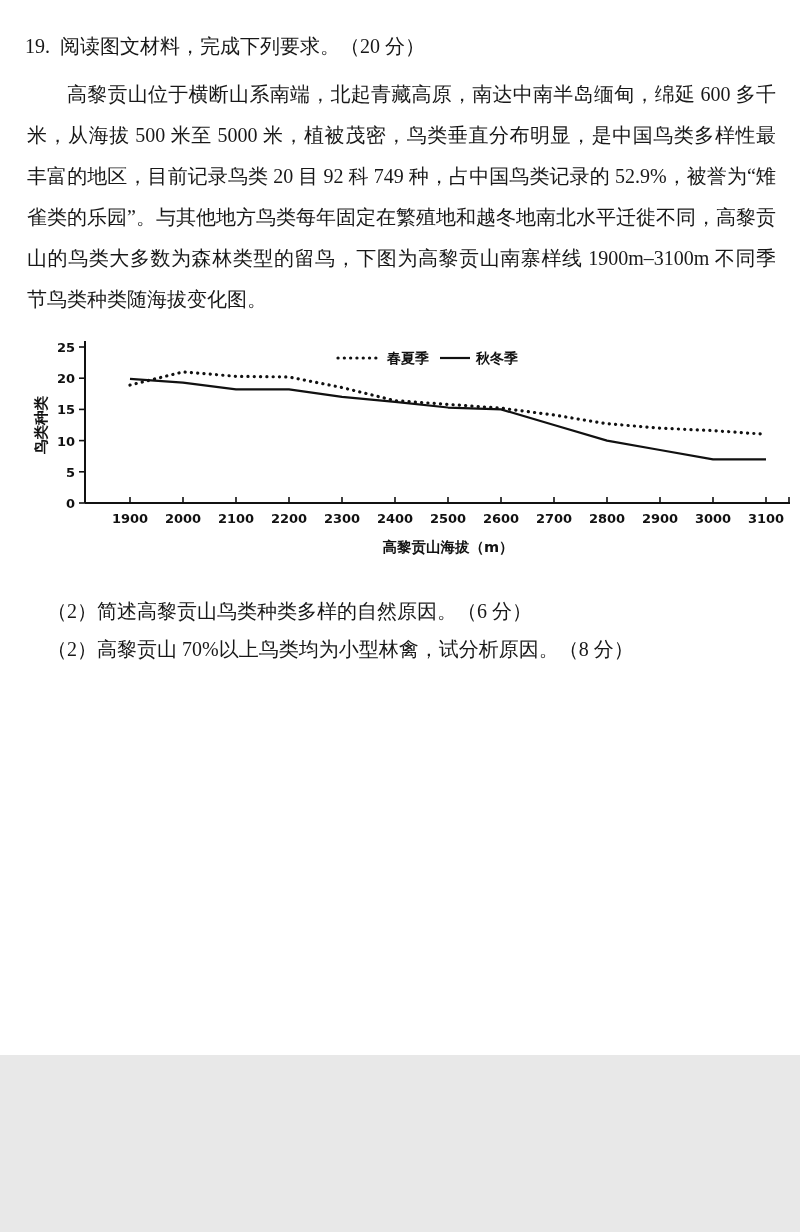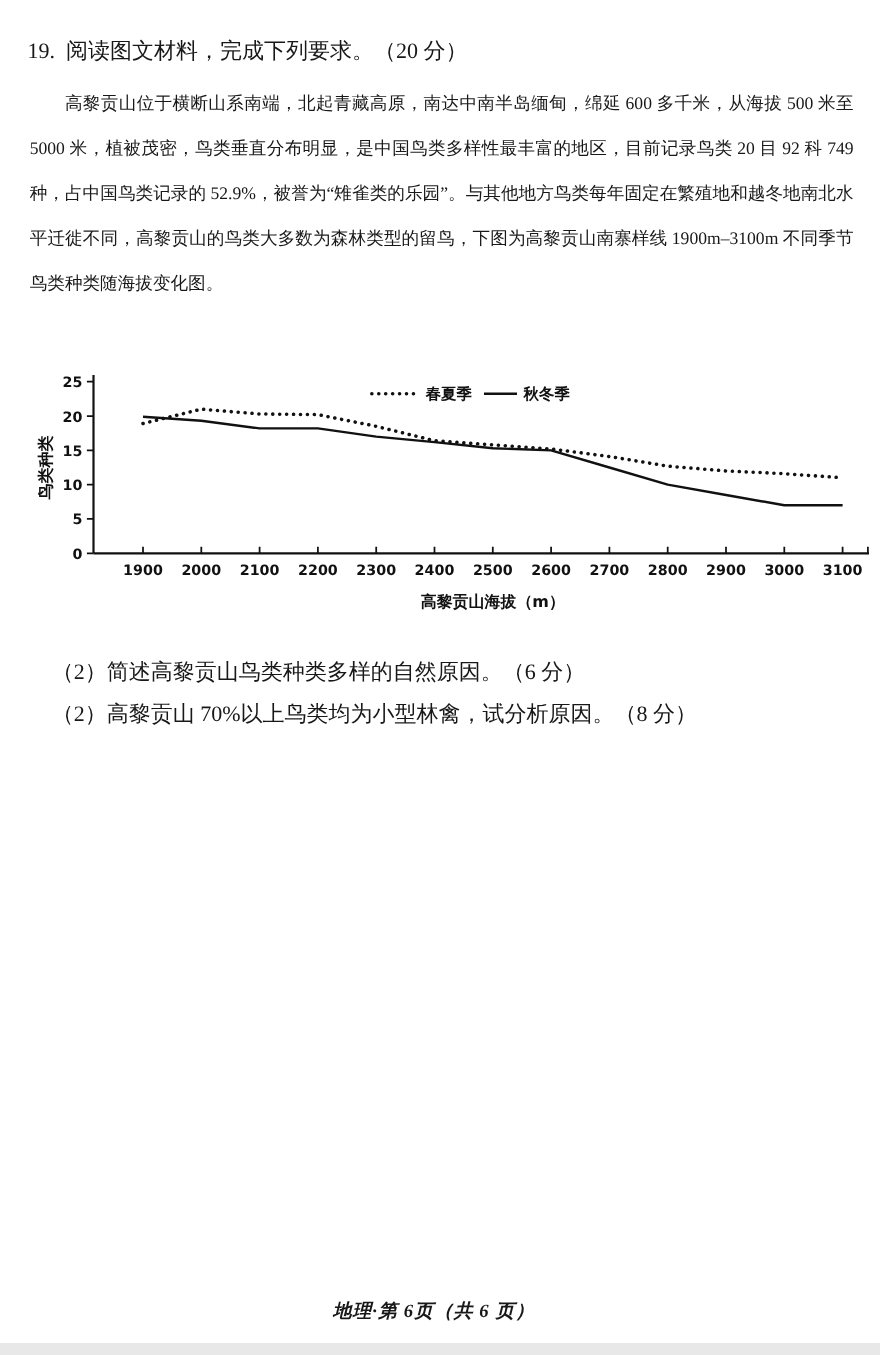--- a/index.html
+++ b/index.html
@@ -1,40 +1,40 @@
 <!DOCTYPE html>
 <html><head>
 <meta charset="utf-8">
 <style>
   html, body { margin: 0; padding: 0; background: #e8e8e8; }
   .page {
     position: relative;
     width: 800px;
-    height: 1221px;
+    height: 1055px;
     margin: 0 auto;
     background: #ffffff;
     font-family: "Liberation Serif", serif;
     color: #181818;
     overflow: hidden;
   }
   .q-head {
     position: absolute;
     left: 25px;
     top: 33px;
     font-size: 20px;
     white-space: nowrap;
   }
   .q-head .q-num { margin-right: 10px; }
   .q-para {
     position: absolute;
     left: 27px;
     right: 24px;
     top: 74px;
     margin: 0;
-    font-size: 16px;
+    font-size: 20px;
     line-height: 41px;
     text-align: justify;
     text-indent: 2em;
   }
   .chart-wrap {
     position: absolute;
     left: 30px;
     top: 336px;
     width: 760px;
     height: 230px;

